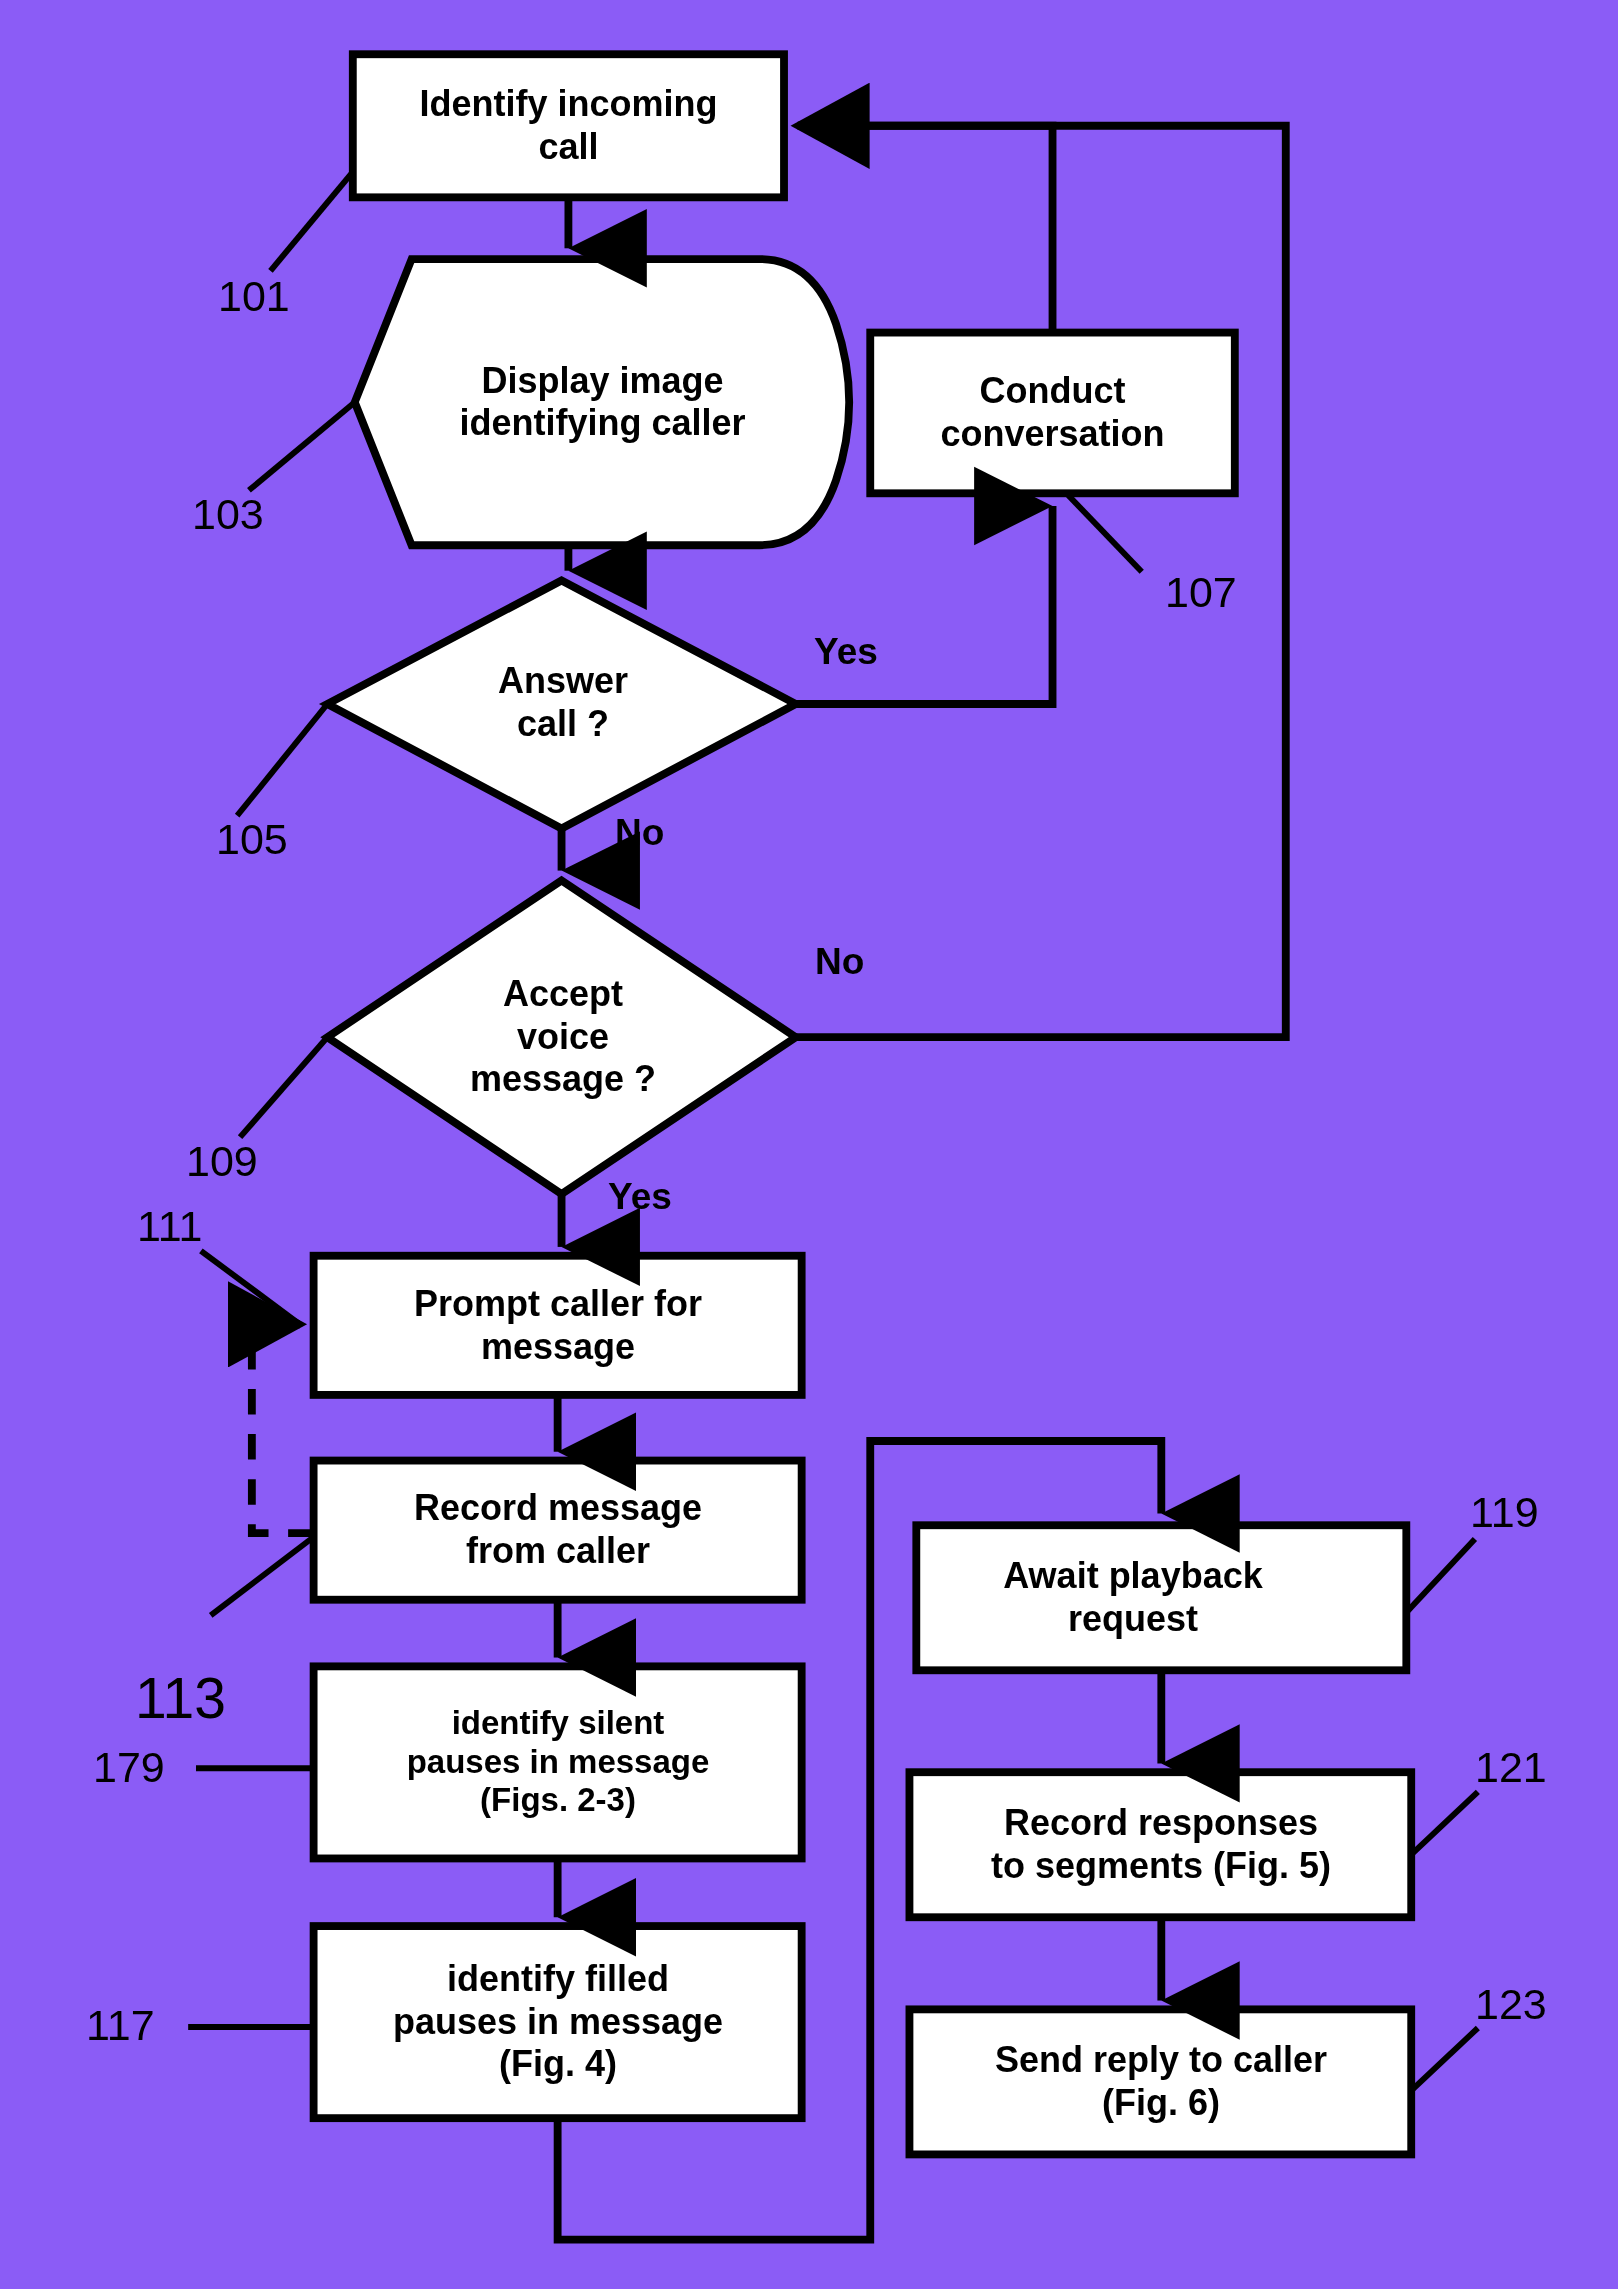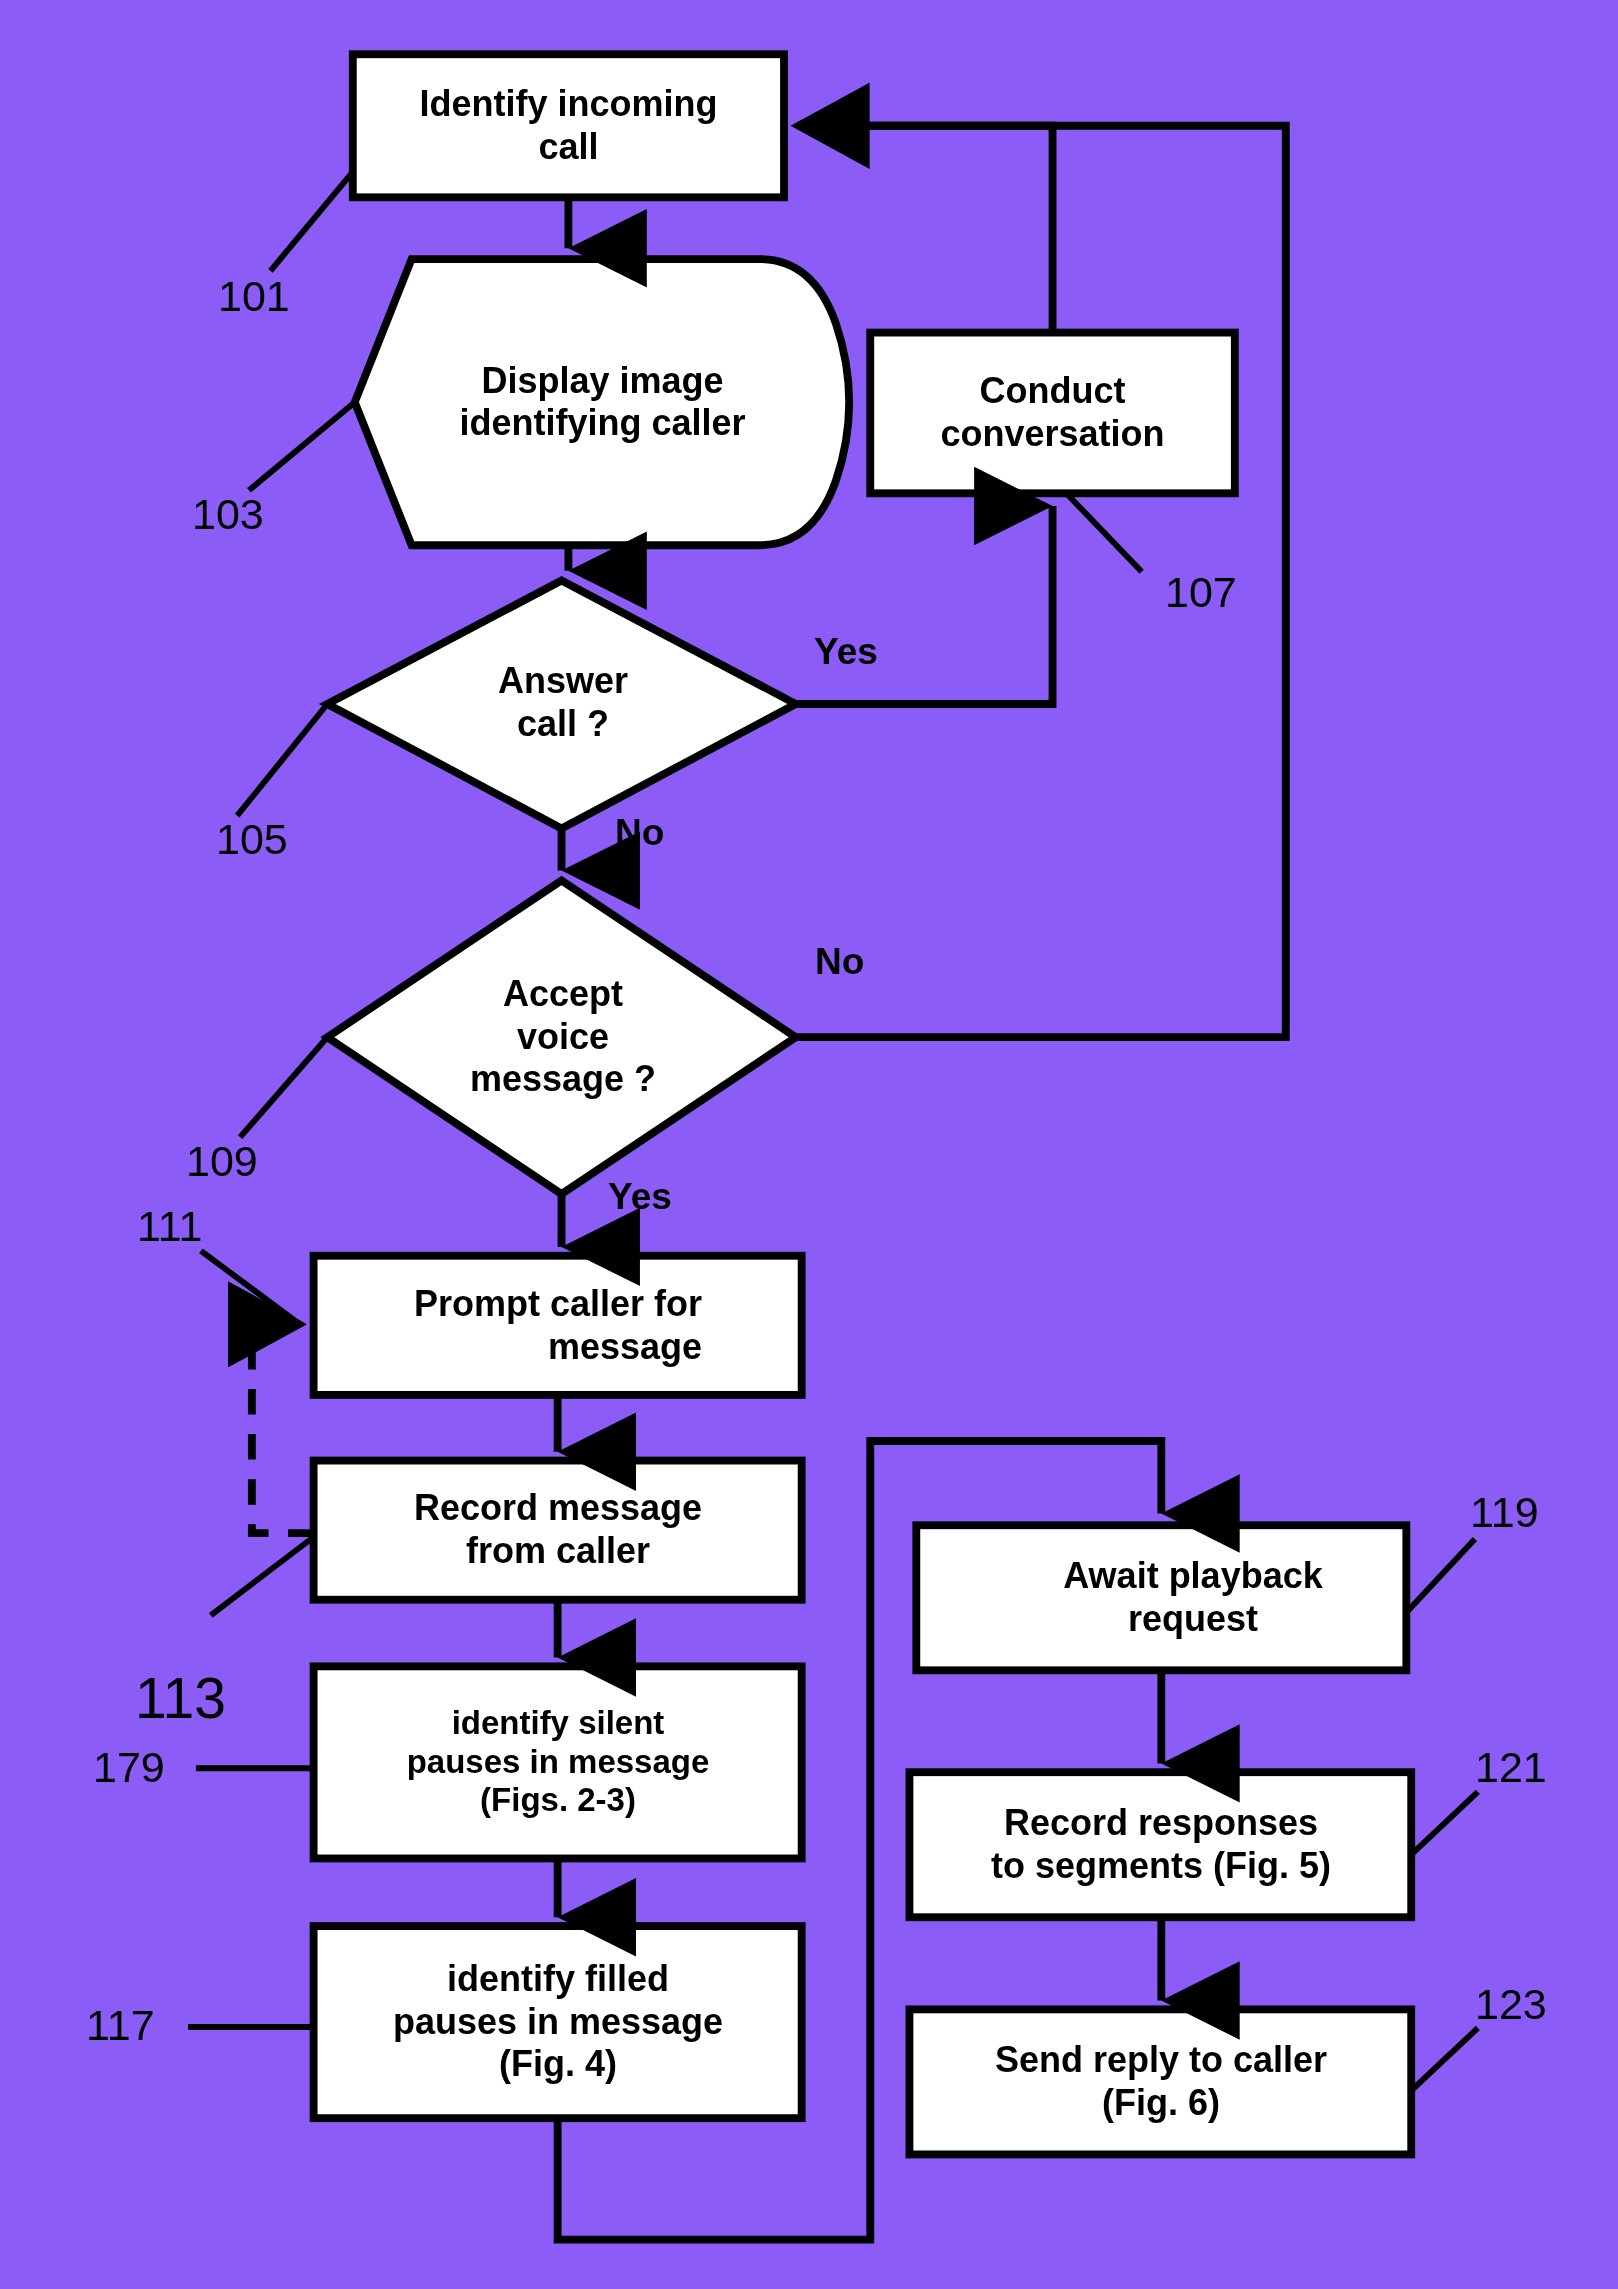--- a/index.html
+++ b/index.html
@@ -143,35 +143,35 @@
   <div class="node-label" style="left:870px; top:332px; width:365px; height:161px; font-size:36px;">Conduct
 conversation</div>
 
   <div class="node-label" style="left:416px; top:624px; width:294px; height:157px; font-size:36px;">Answer
 call ?</div>
 
   <div class="node-label" style="left:416px; top:931px; width:294px; height:212px; font-size:36px;">Accept
 voice
 message ?</div>
 
-  <div class="node-label" style="left:314px; top:1256px; width:488px; height:139px; font-size:36px;text-align:right;">Prompt caller for
+  <div class="node-label" style="left:314px; top:1256px; width:488px; height:139px; font-size:36px;">Prompt caller for
 message</div>
 
   <div class="node-label" style="left:314px; top:1460px; width:488px; height:139px; font-size:36px;">Record message
 from caller</div>
 
   <div class="node-label" style="left:314px; top:1666px; width:488px; height:192px; font-size:33px;">identify silent
 pauses in message
 (Figs. 2-3)</div>
 
   <div class="node-label" style="left:314px; top:1926px; width:488px; height:192px; font-size:36px;">identify filled
 pauses in message
 (Fig. 4)</div>
 
-  <div class="node-label" style="left:948px; top:1525px; width:490px; height:145px; font-size:36px;">Await playback
+  <div class="node-label" style="left:888px; top:1525px; width:490px; height:145px; font-size:36px;">Await playback
 request</div>
 
   <div class="node-label" style="left:910px; top:1772px; width:502px; height:145px; font-size:36px;">Record responses
 to segments (Fig. 5)</div>
 
   <div class="node-label" style="left:910px; top:2009px; width:502px; height:145px; font-size:36px;">Send reply to caller
 (Fig. 6)</div>
 
   <div class="edge-label" style="left:814px; top:631px; font-size:37px;">Yes</div>
 

